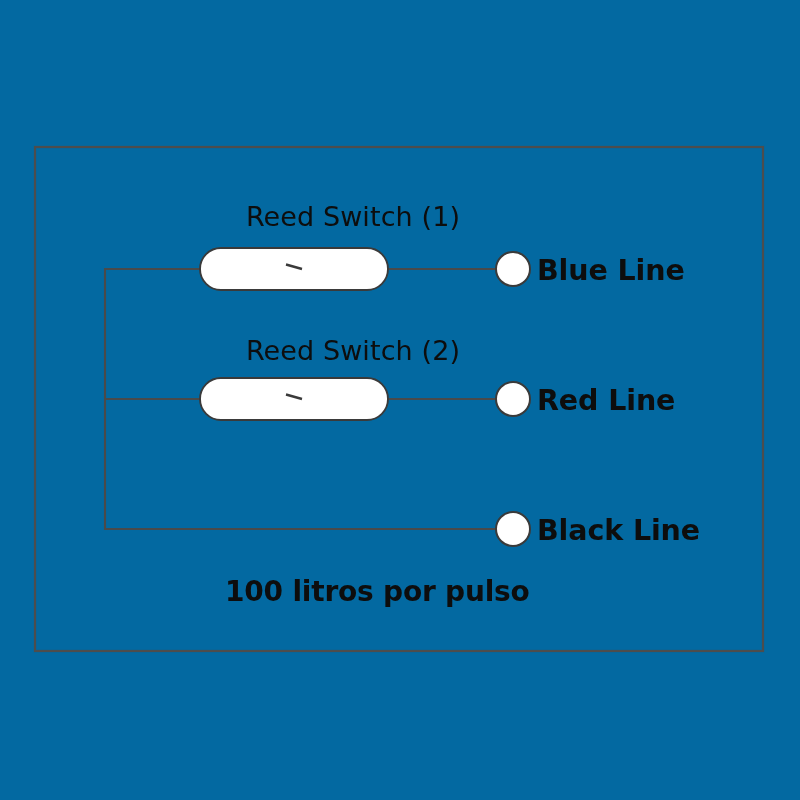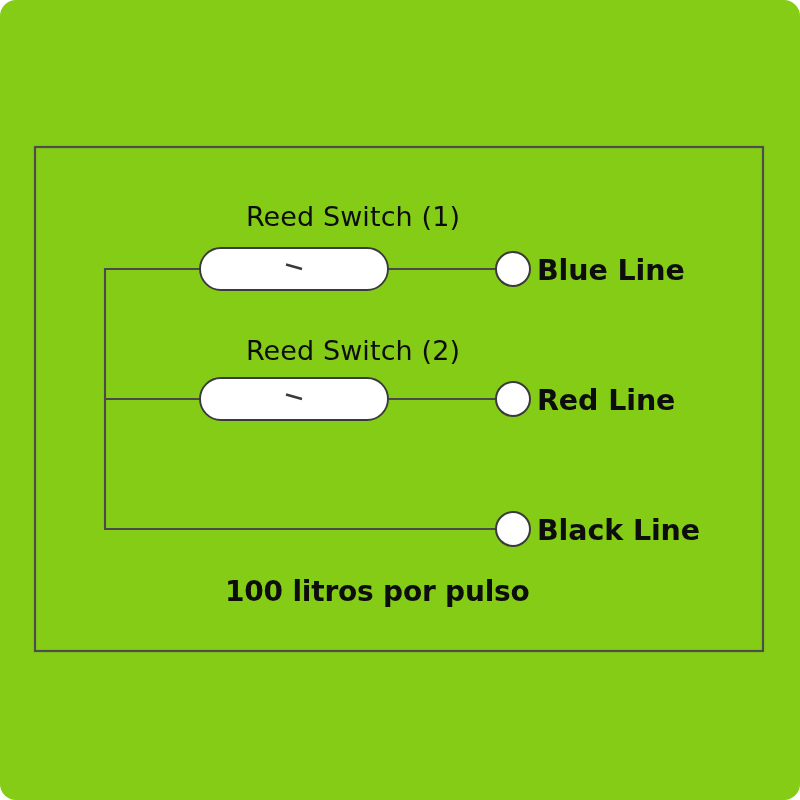--- a/index.html
+++ b/index.html
@@ -11,23 +11,22 @@
     width: 800px;
     height: 800px;
     font-family: "DejaVu Sans", sans-serif;
     -webkit-font-smoothing: antialiased;
   }
 
   #canvas {
     position: relative;
     width: 800px;
     height: 800px;
-    background: #84cc16;
+    background: #0369a1;
     overflow: hidden;
-    border-radius: 16px;
   }
 
   
   #schematic {
     position: absolute;
     left: 0;
     top: 0;
     width: 800px;
     height: 800px;
     display: block;

